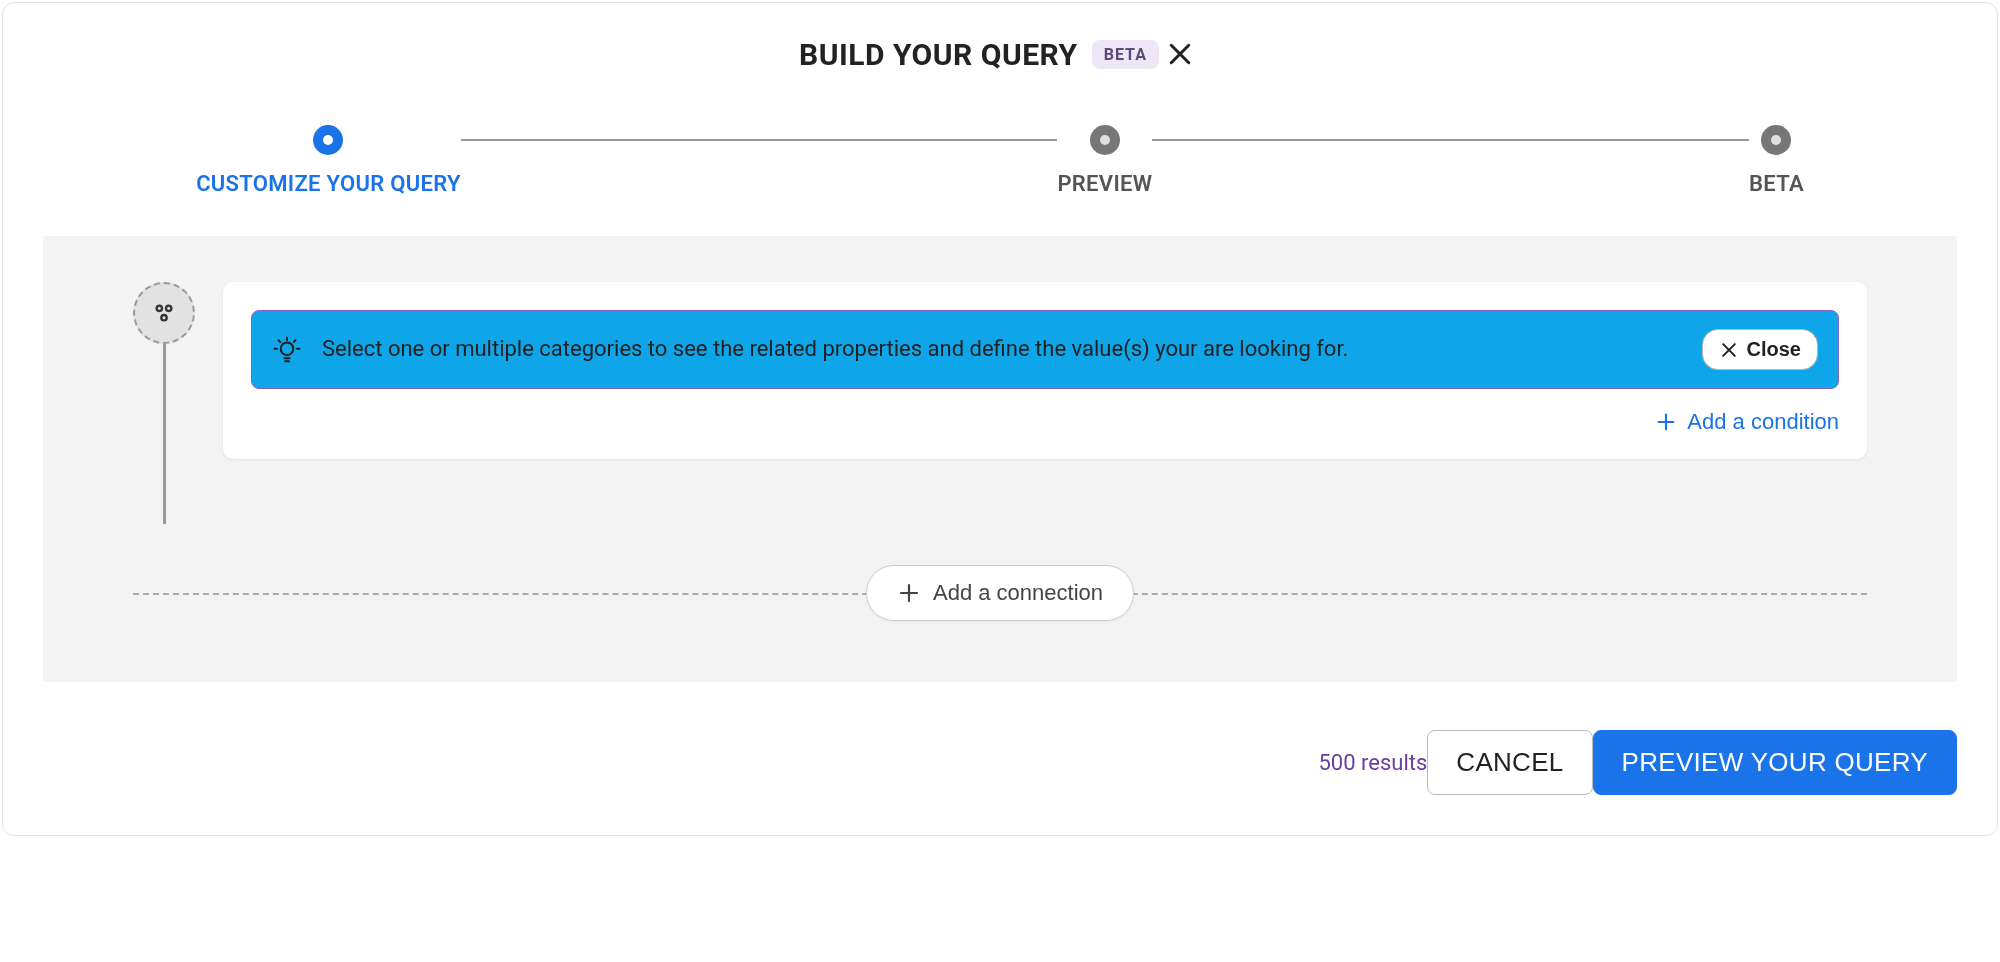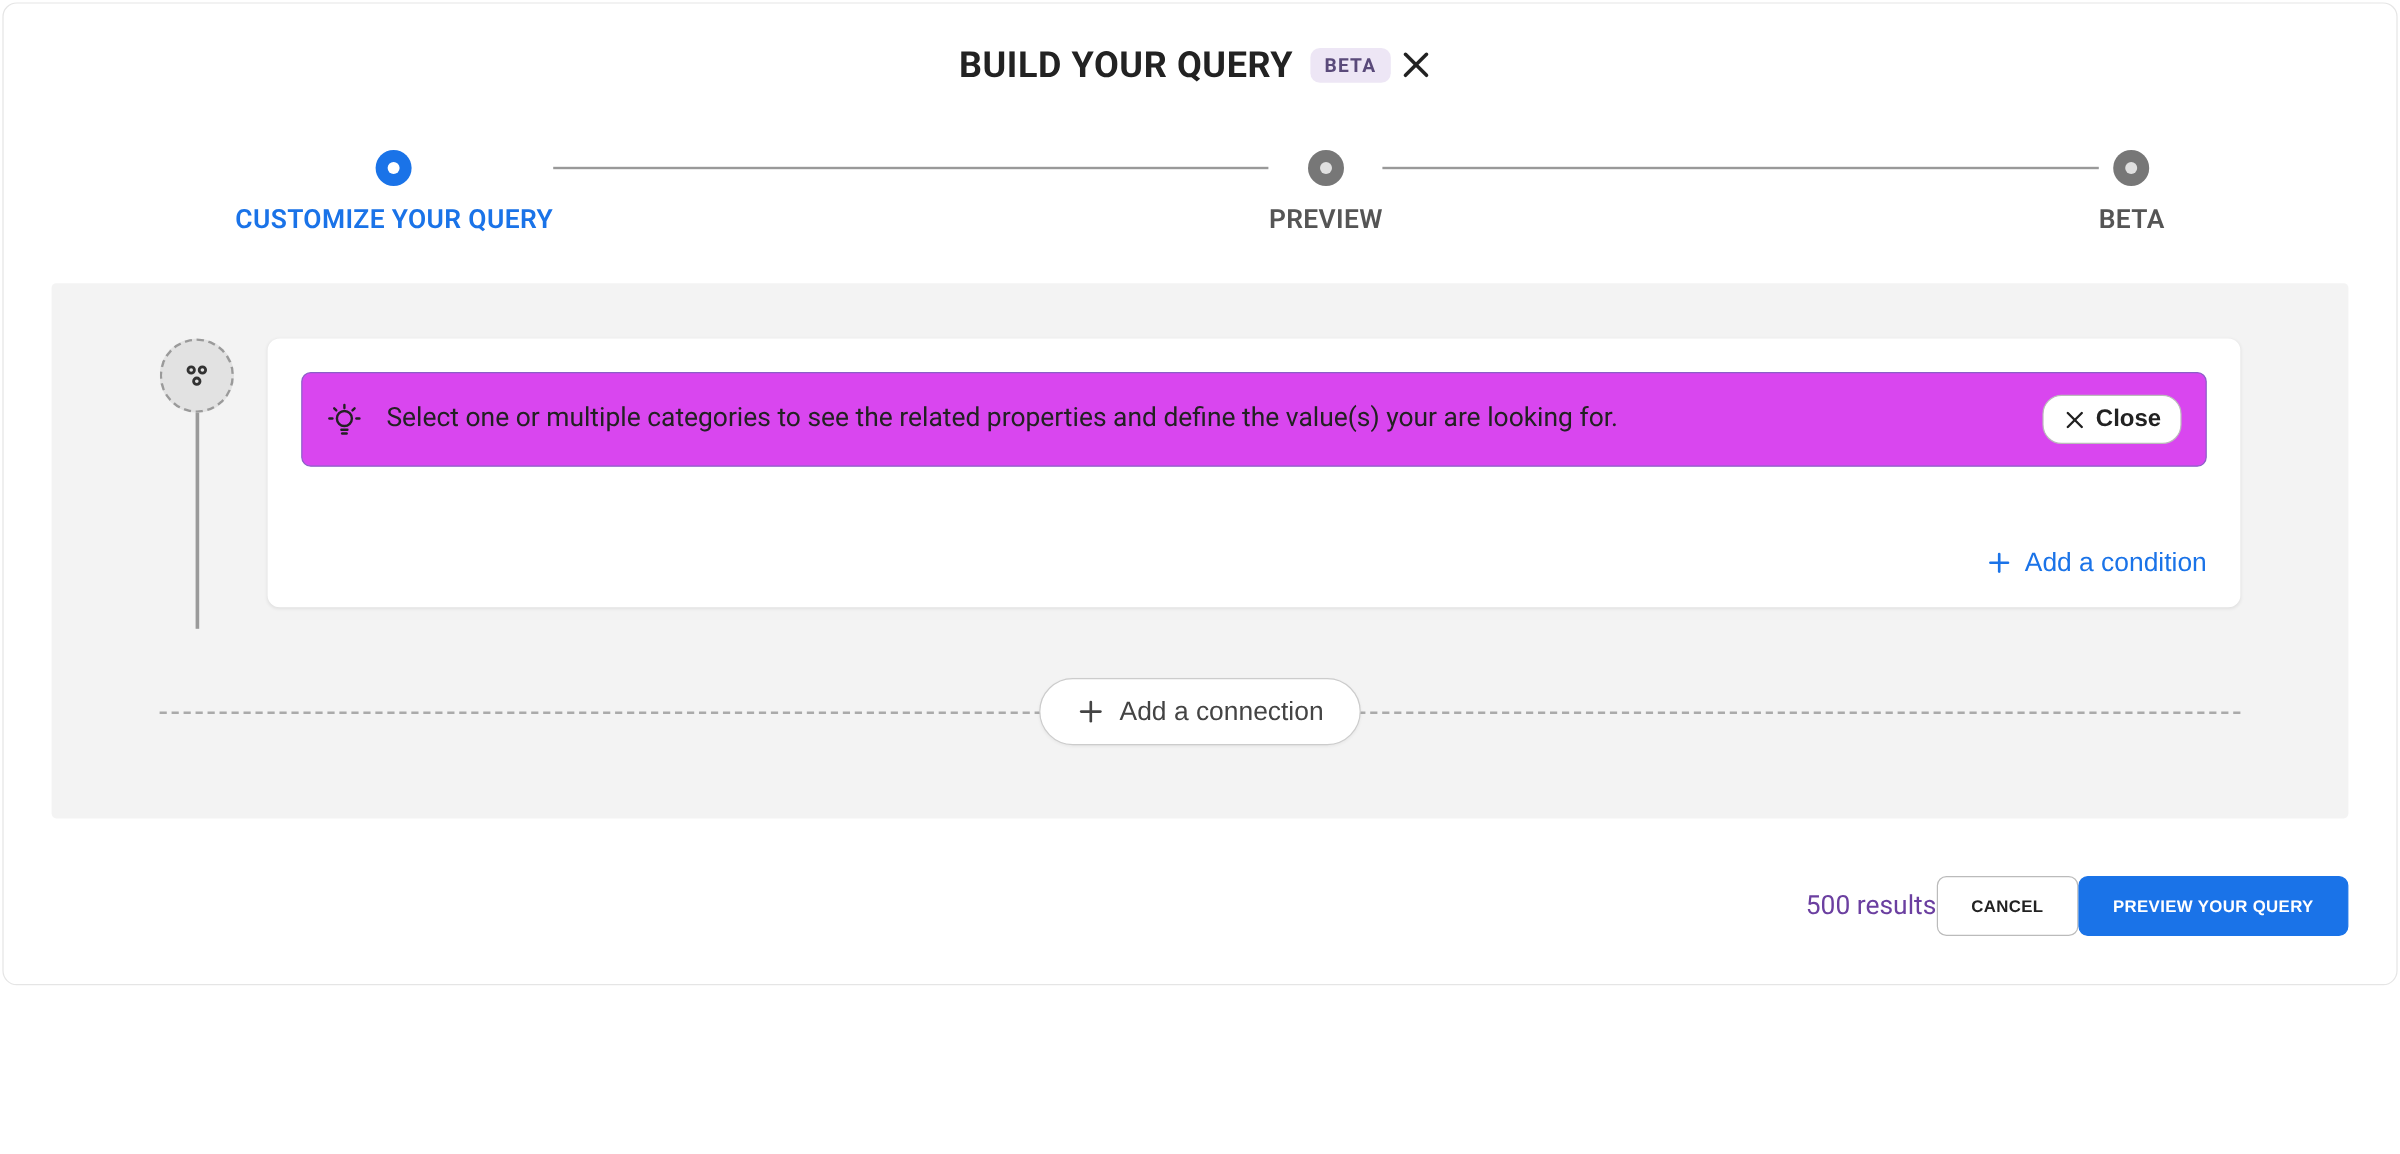--- a/index.html
+++ b/index.html
@@ -133,21 +133,21 @@
   }
   .node-card {
     flex: 1;
     background: #fff;
     border-radius: 10px;
     padding: 28px 28px 24px 28px;
     box-shadow: 0 1px 3px rgba(0,0,0,0.08);
   }
   .hint-banner {
     border: 1.5px solid #8a5fc7;
-    background: #d946ef;
+    background: #0ea5e9;
     border-radius: 8px;
     padding: 18px 20px;
     display: flex;
     align-items: center;
     gap: 20px;
     color: #222;
   }
   .hint-text {
     flex: 1;
     font-size: 22px;
@@ -196,21 +196,20 @@
   .add-condition {
     display: flex;
     align-items: center;
     gap: 10px;
     color: #1a73e8;
     font-size: 22px;
     font-weight: 500;
     background: none;
     border: none;
     cursor: pointer;
-    margin-top: 47px;
   }
   .connection-row {
     position: relative;
     margin-top: 40px;
     height: 58px;
     display: flex;
     align-items: center;
     justify-content: center;
   }
   .connection-dash {
@@ -243,22 +242,22 @@
     justify-content: flex-end;
     align-items: center;
     margin-top: 48px;
   }
   .results-text {
     color: #6b3fa0;
     font-size: 22px;
     font-weight: 400;
   }
   .btn {
-    font-size: 14px;
-    font-weight: 700;
+    font-size: 26px;
+    font-weight: 400;
     letter-spacing: 0.3px;
     padding: 16px 28px;
     border-radius: 8px;
     cursor: pointer;
   }
   .btn-cancel {
     background: #fff;
     border: 1.5px solid #bbb;
     color: #222;
   }

